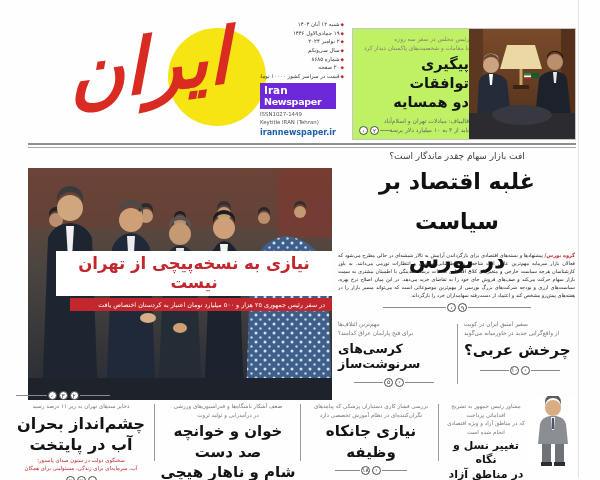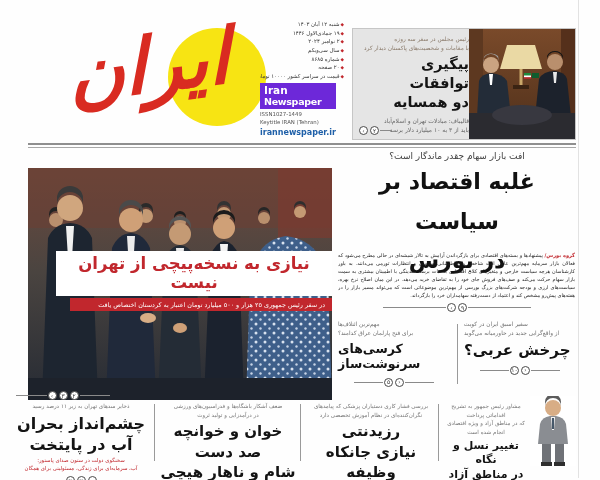--- a/index.html
+++ b/index.html
@@ -24,21 +24,21 @@
   .website { margin-top:2px; font-size:8px; font-weight:bold; color:#1e5fa8; }
 
   
   .pgrow { display:flex; align-items:center; }
   .pgrow .seg { flex:1; height:1px; background:#8a8a8a; }
   .pg { width:9px; height:9px; min-width:9px; border:1px solid #4a4a4a; border-radius:50%; background:#fff;
         display:flex; align-items:center; justify-content:center; font-size:6px; color:#333; margin:0 1px; line-height:1; }
 
   
   .top-story { position:absolute; left:352px; top:28px; width:224px; height:112px; border:1px solid #c6c6c6;
-               background:#e5e5e5;padding-left:10px; }
+               background:#bef264;padding-left:10px; }
   .ts-photo { position:absolute; right:0; top:0; width:106px; height:110px; }
   .ts-text { position:absolute; left:6px; top:6px; width:110px; text-align:right; }
   .ts-kicker { font-size:5.8px; color:#8a7a6a; line-height:1.5; }
   .ts-headline { margin-top:3px; font-size:14.5px; font-weight:bold; color:#141414; line-height:1.3; }
   .ts-sub { margin-top:4px; font-size:6px; color:#666; line-height:1.5; }
   .ts-pgrow { position:absolute; left:5px; bottom:4px; width:34px; }
 
   .masthead-rule { position:absolute; left:28px; top:143px; width:548px; height:5px;
                    border-top:2px solid #8f8f8f; border-bottom:1.5px solid #a8a8a8; }
 
@@ -321,21 +321,20 @@
       <span class="seg"></span>
     </div>
   </div>
 
   <div class="bottom-box fa" style="left:306px; width:130px;">
     <div class="b-kicker">
       <div>بررسی فشار کاری دستیاران پزشکی که پیامدهای</div>
       <div>نگران‌کننده‌ای در نظام آموزش تخصصی دارد</div>
     </div>
     <div class="b-headline">
-      <div>رزیدنتی</div>
       <div>نیازی جانکاه وظیفه</div>
     </div>
     <div class="pgrow">
       <span class="seg"></span>
       <span class="pg">‹</span>
       <span class="pg">۱۸</span>
       <span class="seg"></span>
     </div>
   </div>
 

